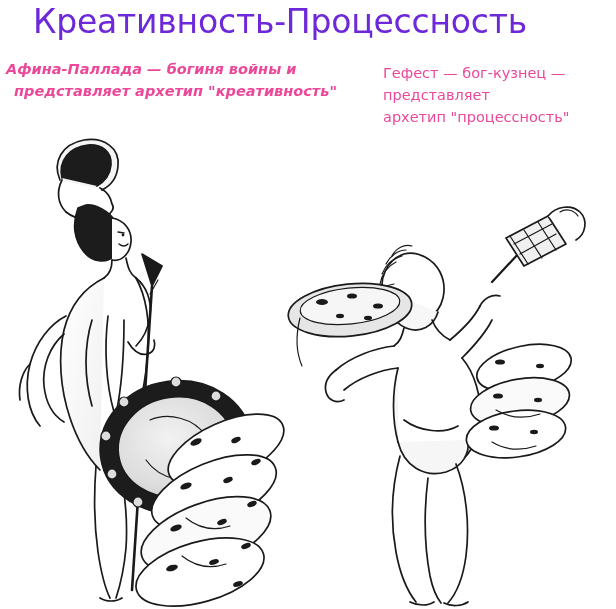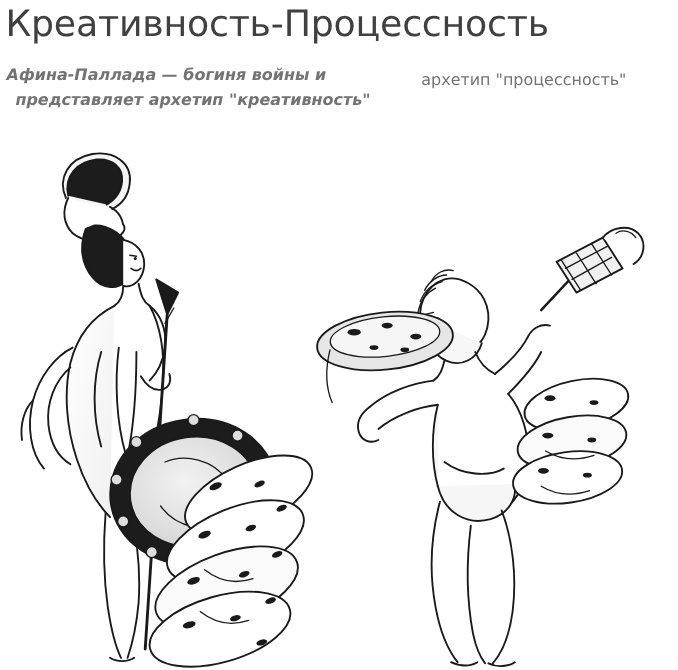--- a/index.html
+++ b/index.html
@@ -24,30 +24,31 @@
   .title {
     position: absolute;
     top: 2px;
     left: 0;
     width: 504px;
     text-align: center;
     font-family: "DejaVu Sans", sans-serif;
     font-size: 33px;
     font-weight: 400;
     letter-spacing: -0.2px;
-    color: #404040;
+    color: #6d28d9;
     white-space: nowrap;
+    padding-left: 28px;
   }
 
   .caption {
     position: absolute;
     font-family: "DejaVu Sans", sans-serif;
     font-size: 14.5px;
     line-height: 22px;
-    color: #737373;
+    color: #ec4899;
   }
 
   .caption-left {
     left: 6px;
     top: 58px;
     width: 350px;
     font-style: italic;
     font-weight: 700;
   }
 
@@ -87,20 +88,22 @@
 <div class="page">
 
   <div class="title">Креативность-Процессность</div>
 
   <div class="caption caption-left">
     <span class="line">Афина-Паллада — богиня войны и</span>
     <span class="line">представляет архетип "креативность"</span>
   </div>
 
   <div class="caption caption-right">
+    <span class="line">Гефест — бог-кузнец —</span>
+    <span class="line">представляет</span>
     <span class="line">архетип "процессность"</span>
   </div>
 
   <div class="art">
     <svg width="616" height="489" viewBox="0 0 616 489" xmlns="http://www.w3.org/2000/svg">
       <defs>
         <radialGradient id="shieldFill" cx="45%" cy="40%" r="70%">
           <stop offset="0%" stop-color="#f2f2f2"></stop>
           <stop offset="70%" stop-color="#dcdcdc"></stop>
           <stop offset="100%" stop-color="#c6c6c6"></stop>

